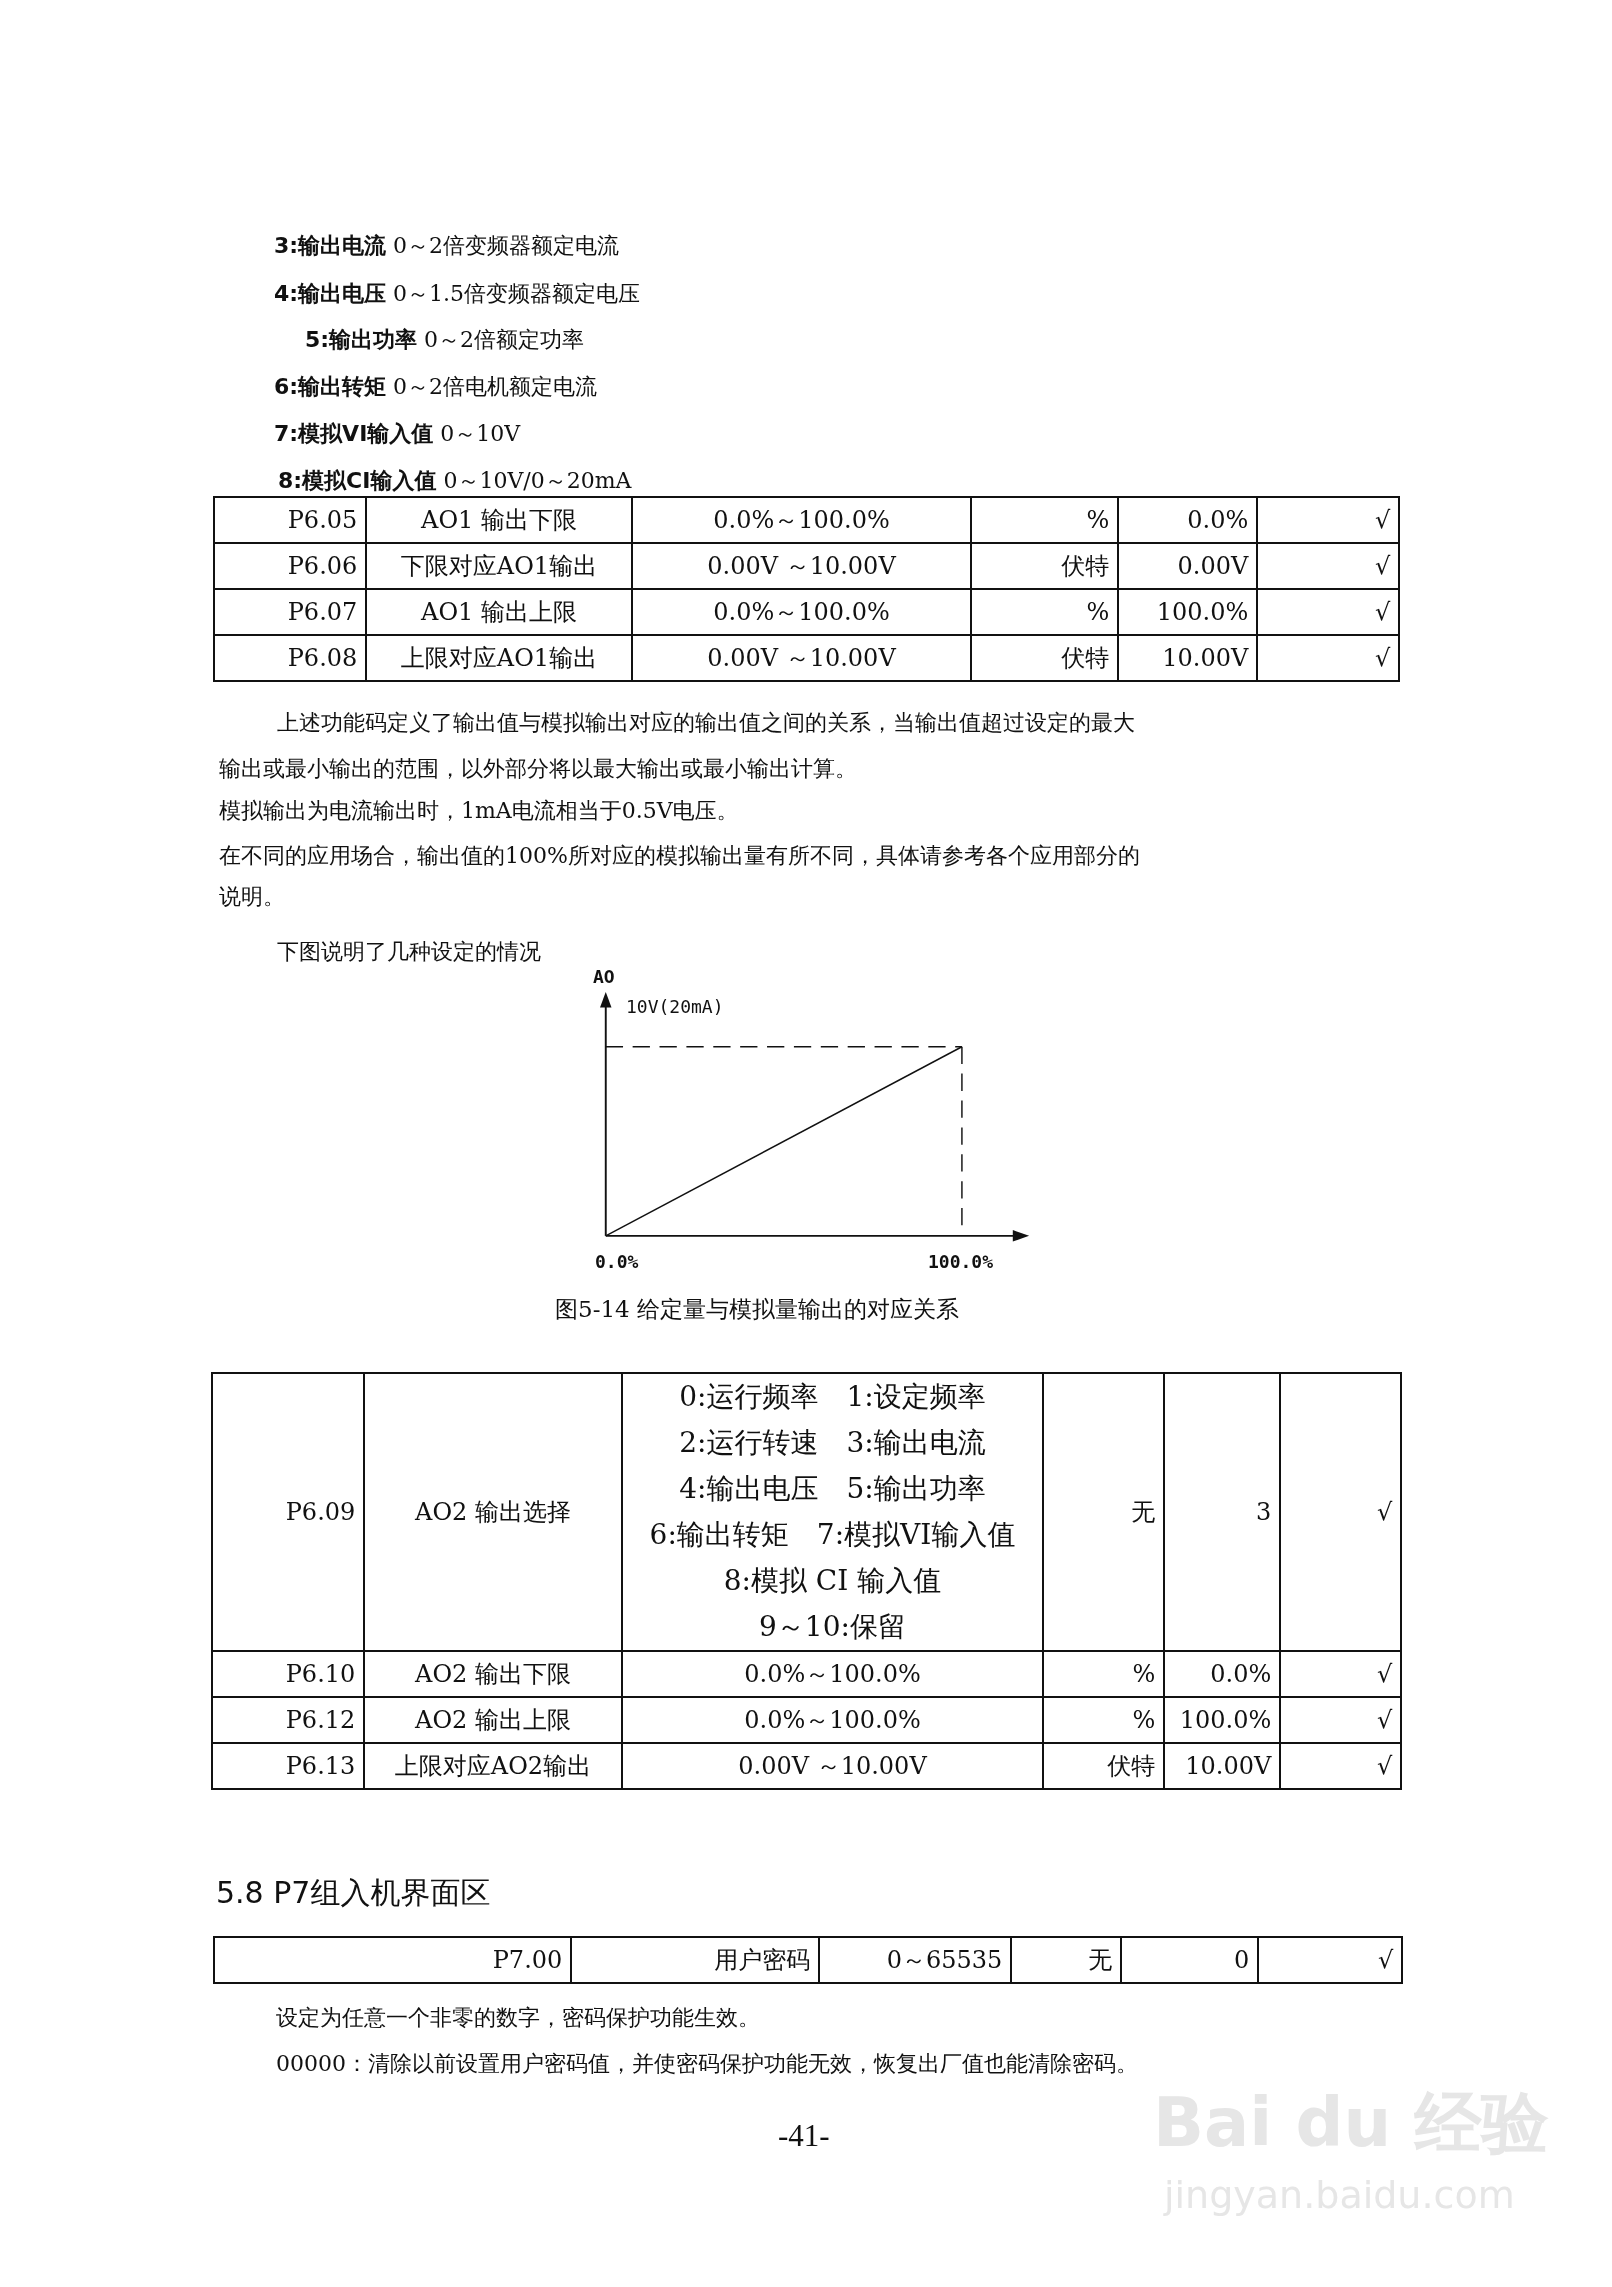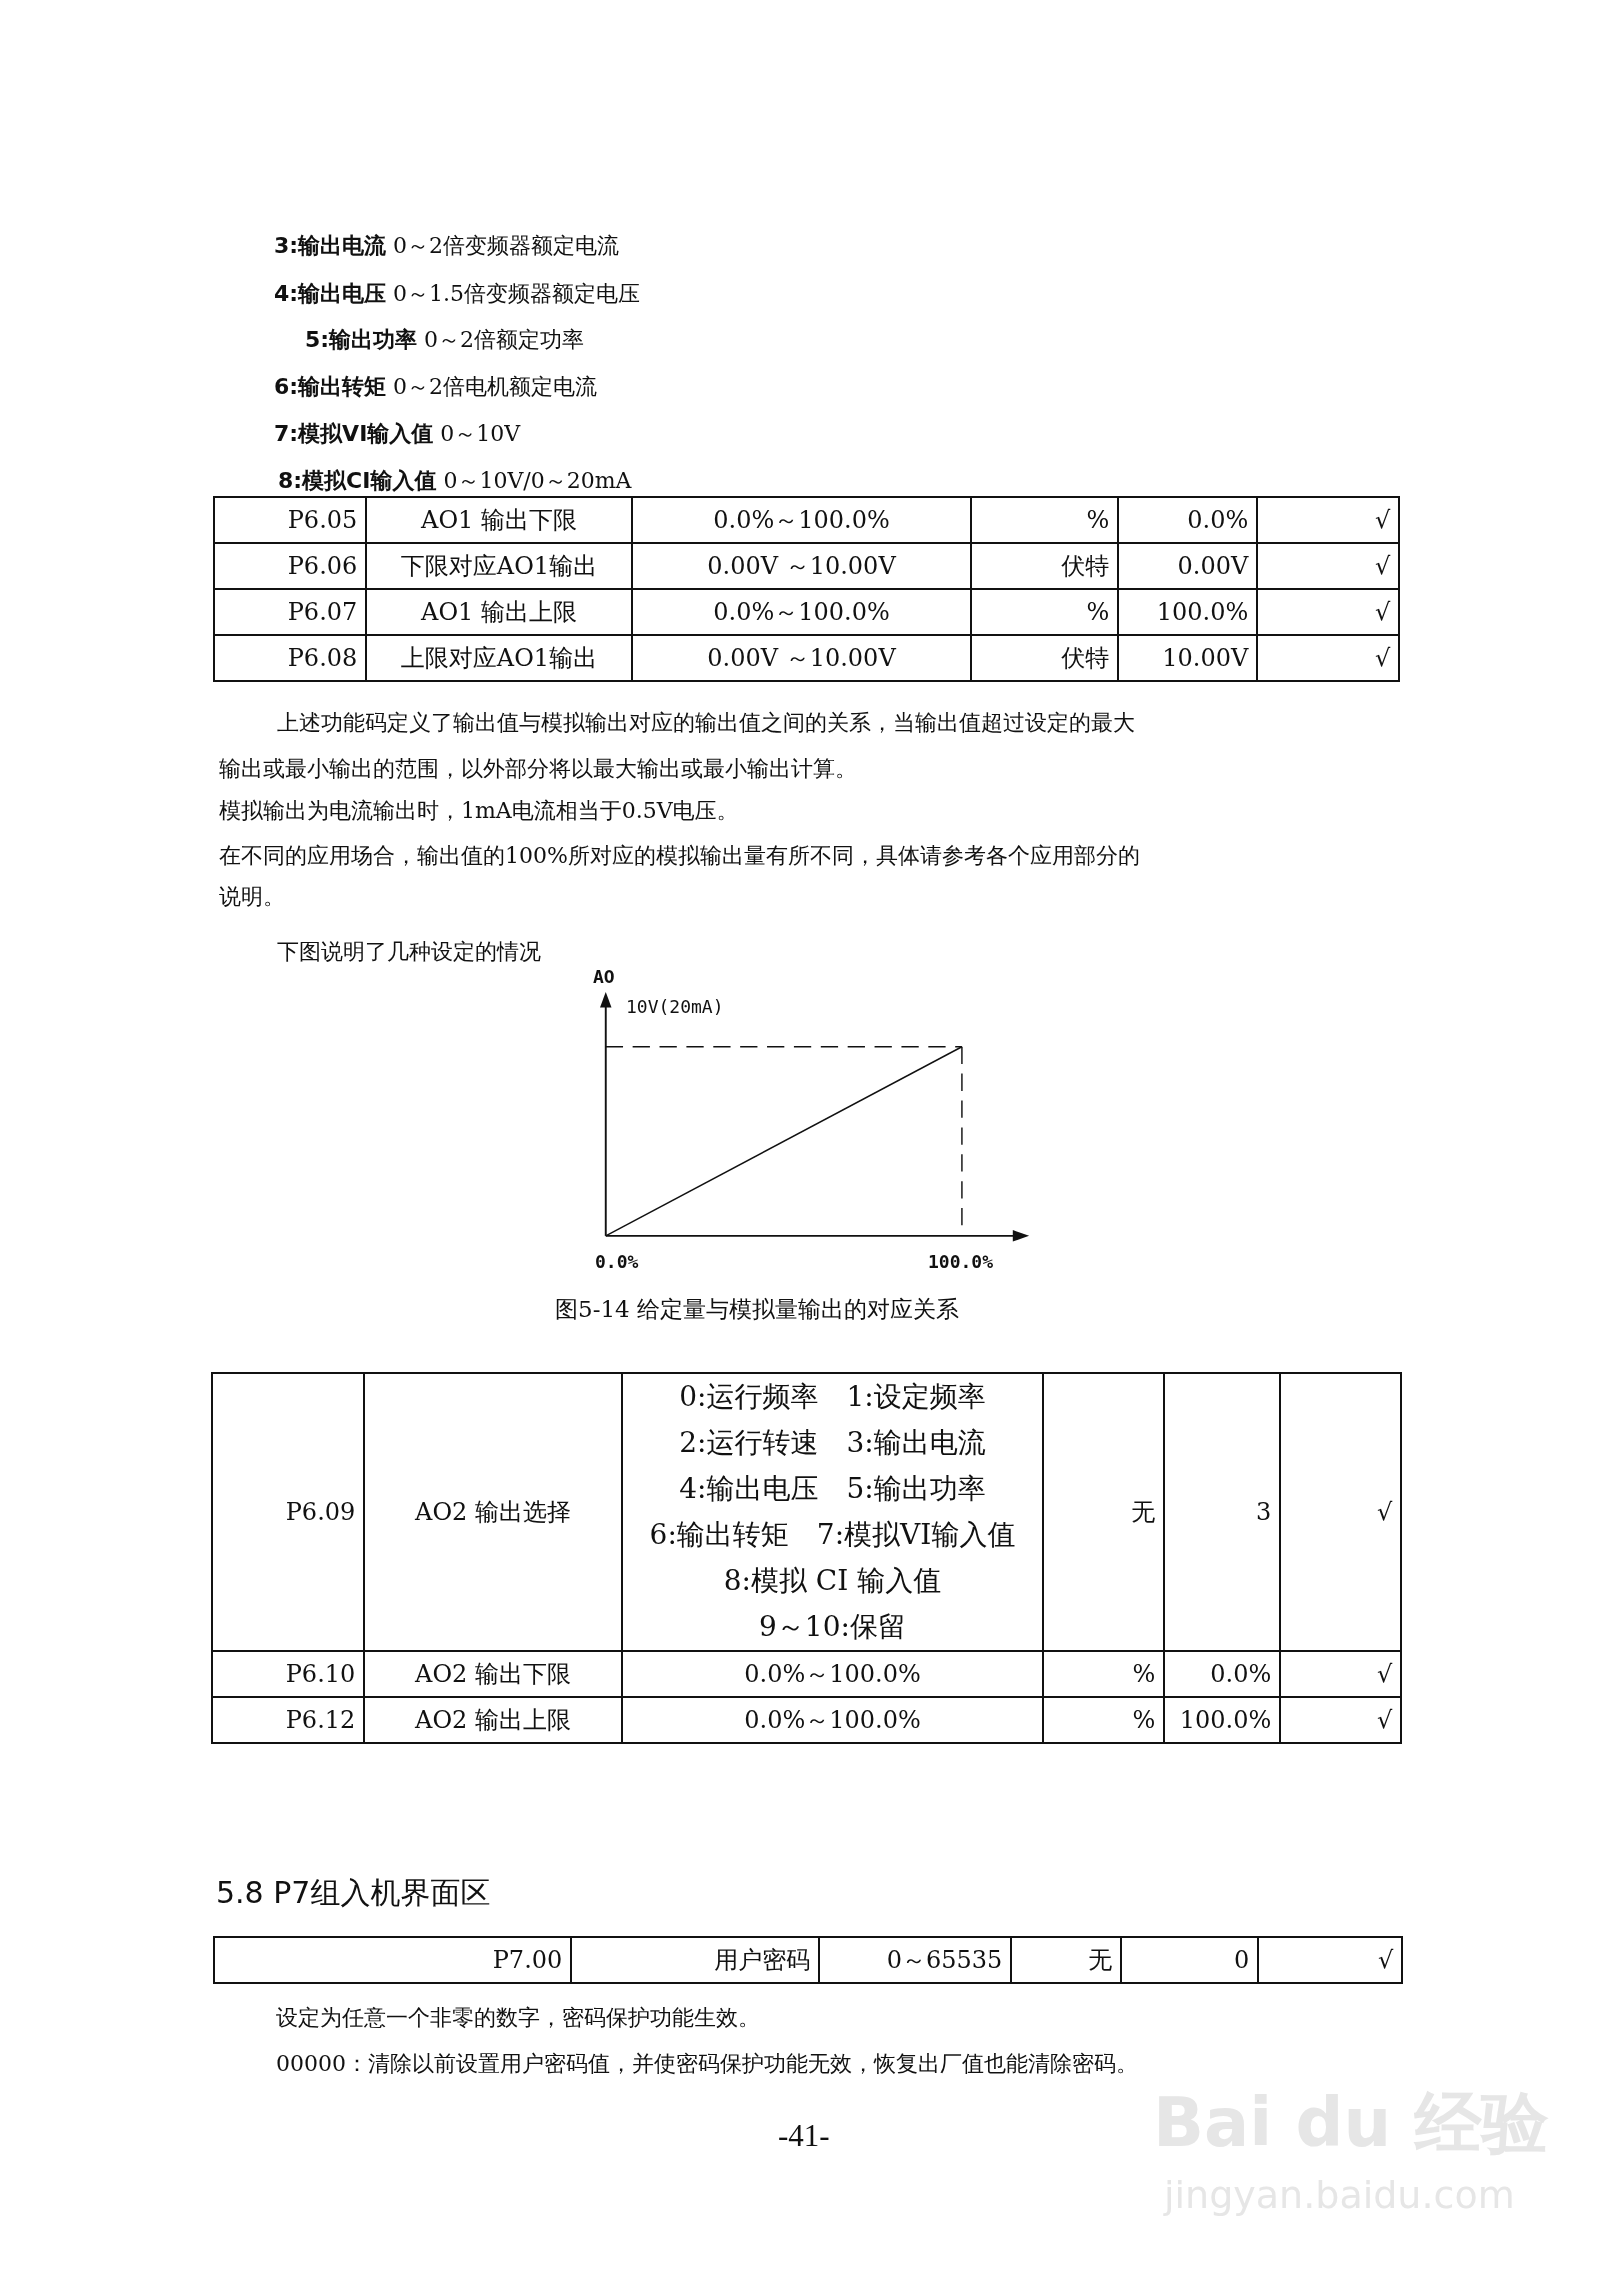--- a/index.html
+++ b/index.html
@@ -144,20 +144,28 @@
     <td class="c">√</td>
   </tr>
   <tr>
     <td class="c">P6.12</td>
     <td class="l">AO2 输出上限</td>
     <td class="l">0.0%～100.0%</td>
     <td class="c">%</td>
     <td class="c thin">100.0%</td>
     <td class="c">√</td>
   </tr>
+  <tr>
+    <td class="c">P6.13</td>
+    <td class="l">上限对应AO2输出</td>
+    <td class="l">0.00V ～10.00V</td>
+    <td class="c">伏特</td>
+    <td class="c thin">10.00V</td>
+    <td class="c">√</td>
+  </tr>
 </tbody>
   </table>
 
 <div class="abs heading" style="left:216px;top:1873px;">5.8 P7组入机界面区</div>
 
 <table class="param" style="left:213px;top:1936px;width:1189px;">
   <colgroup>
       <col style="width:357px">
       <col style="width:248px">
       <col style="width:192px">

